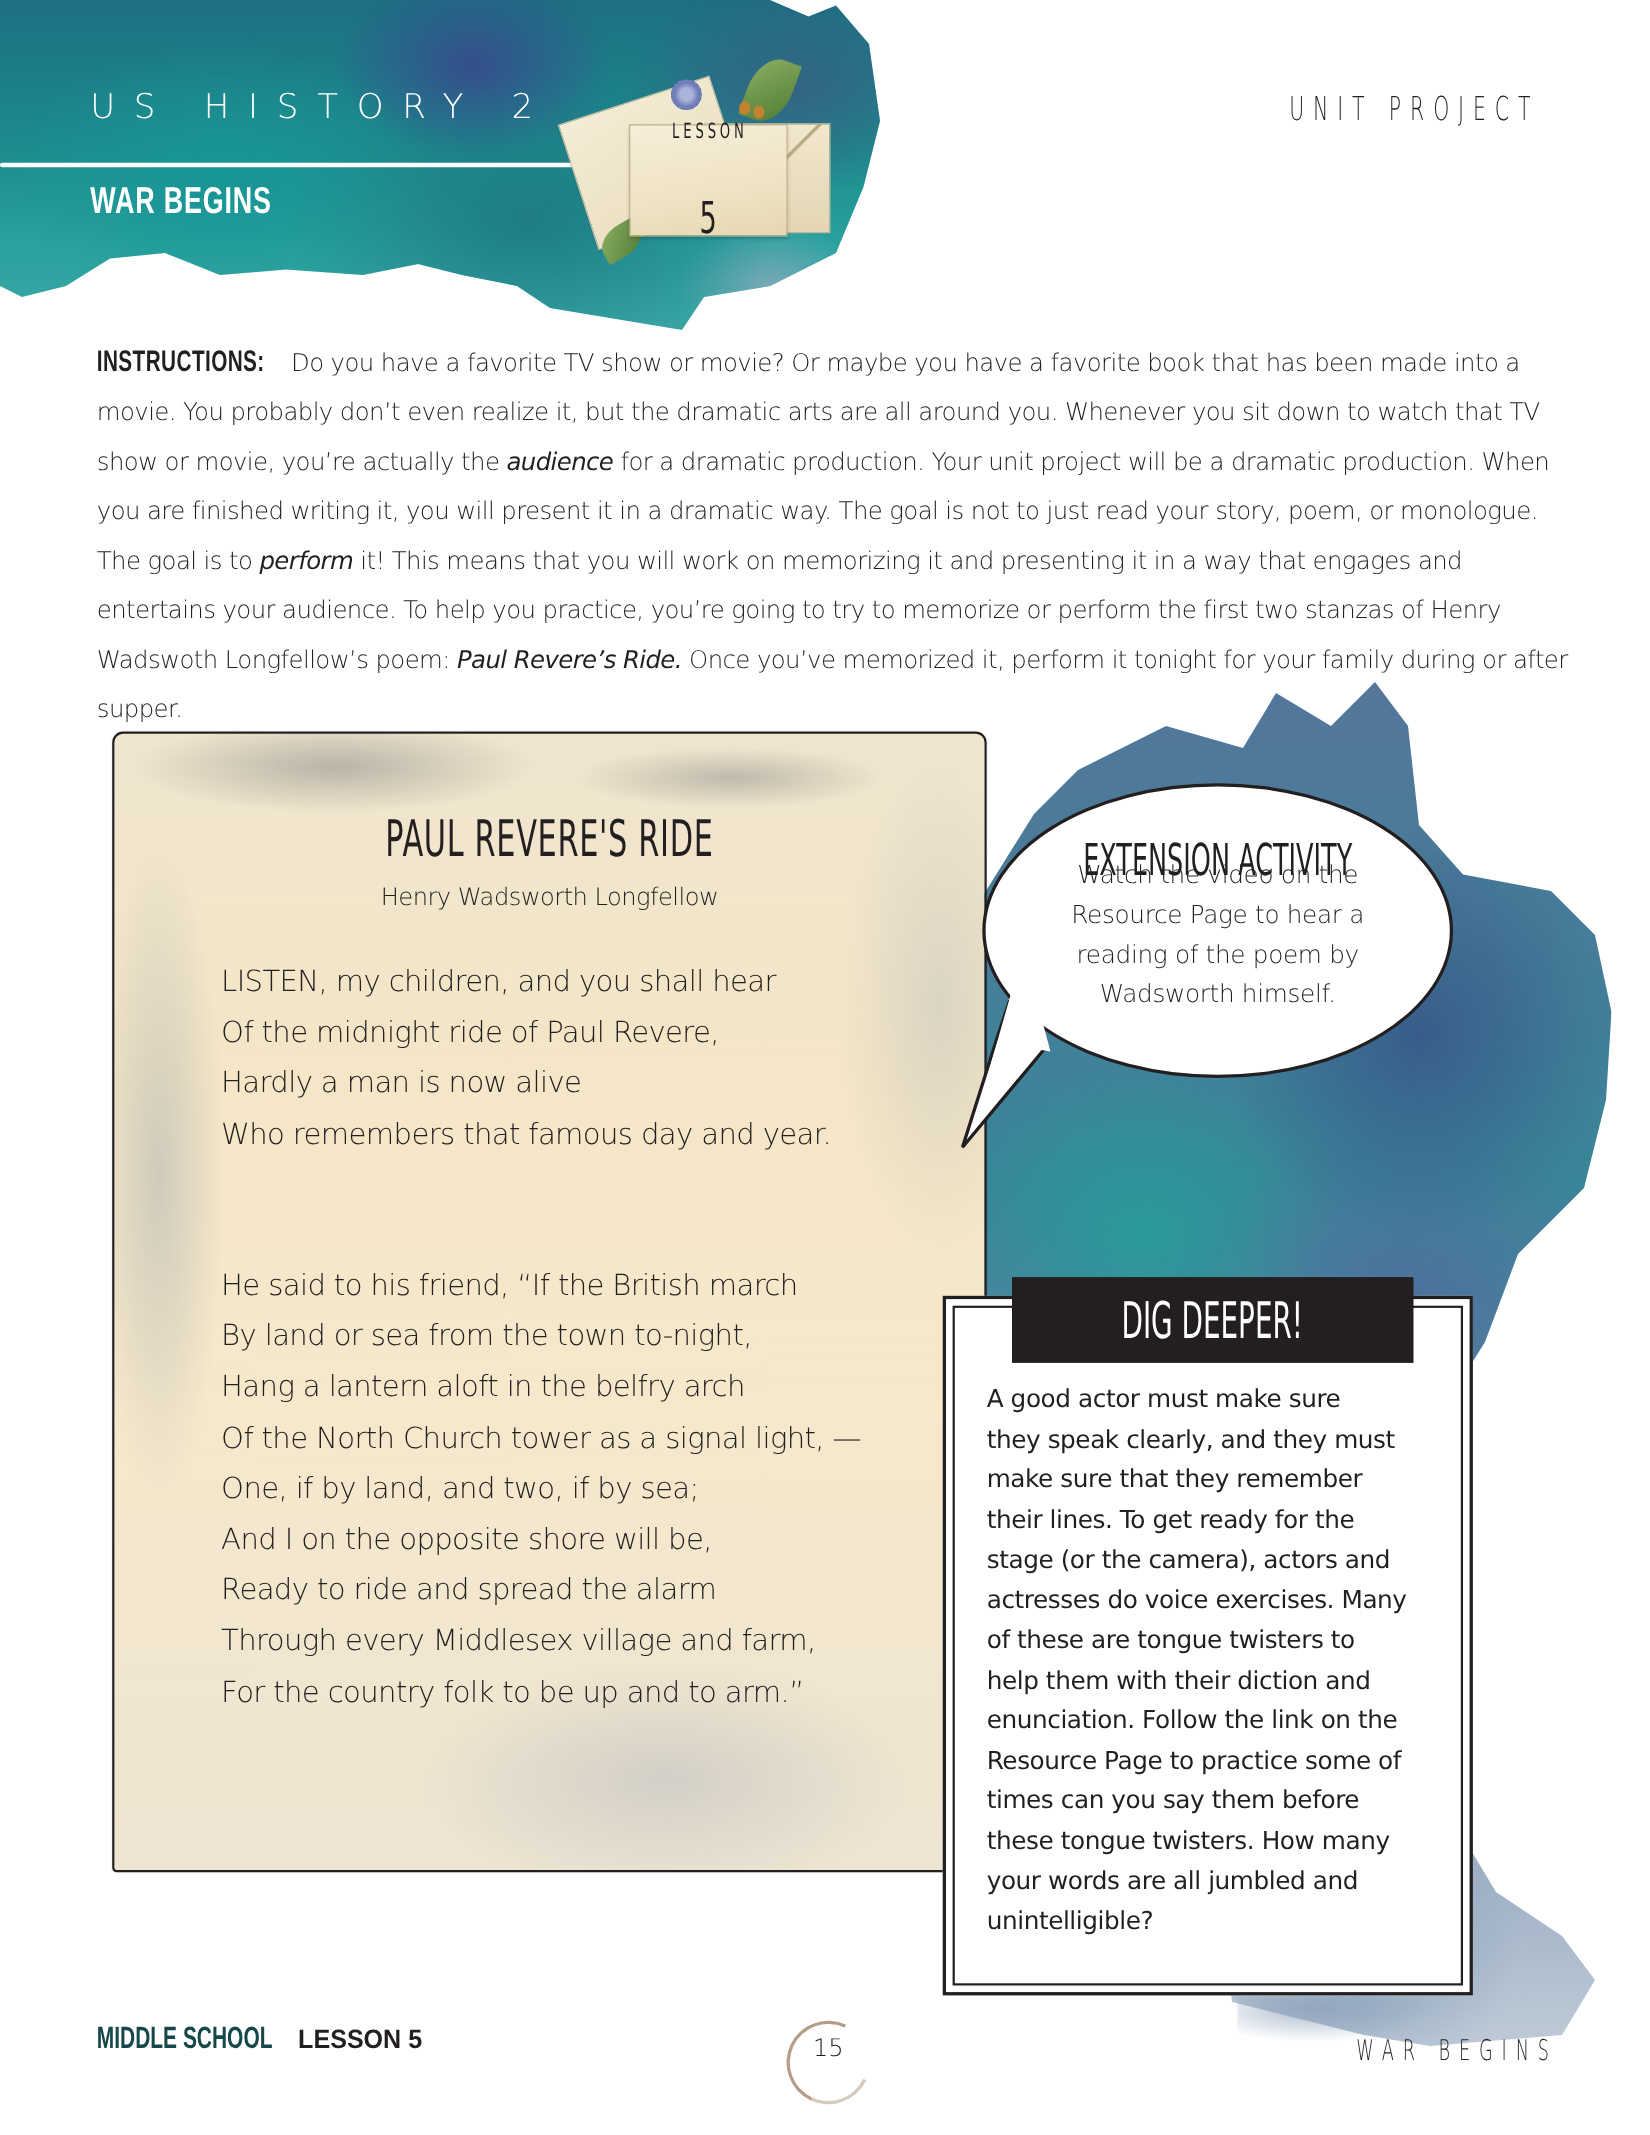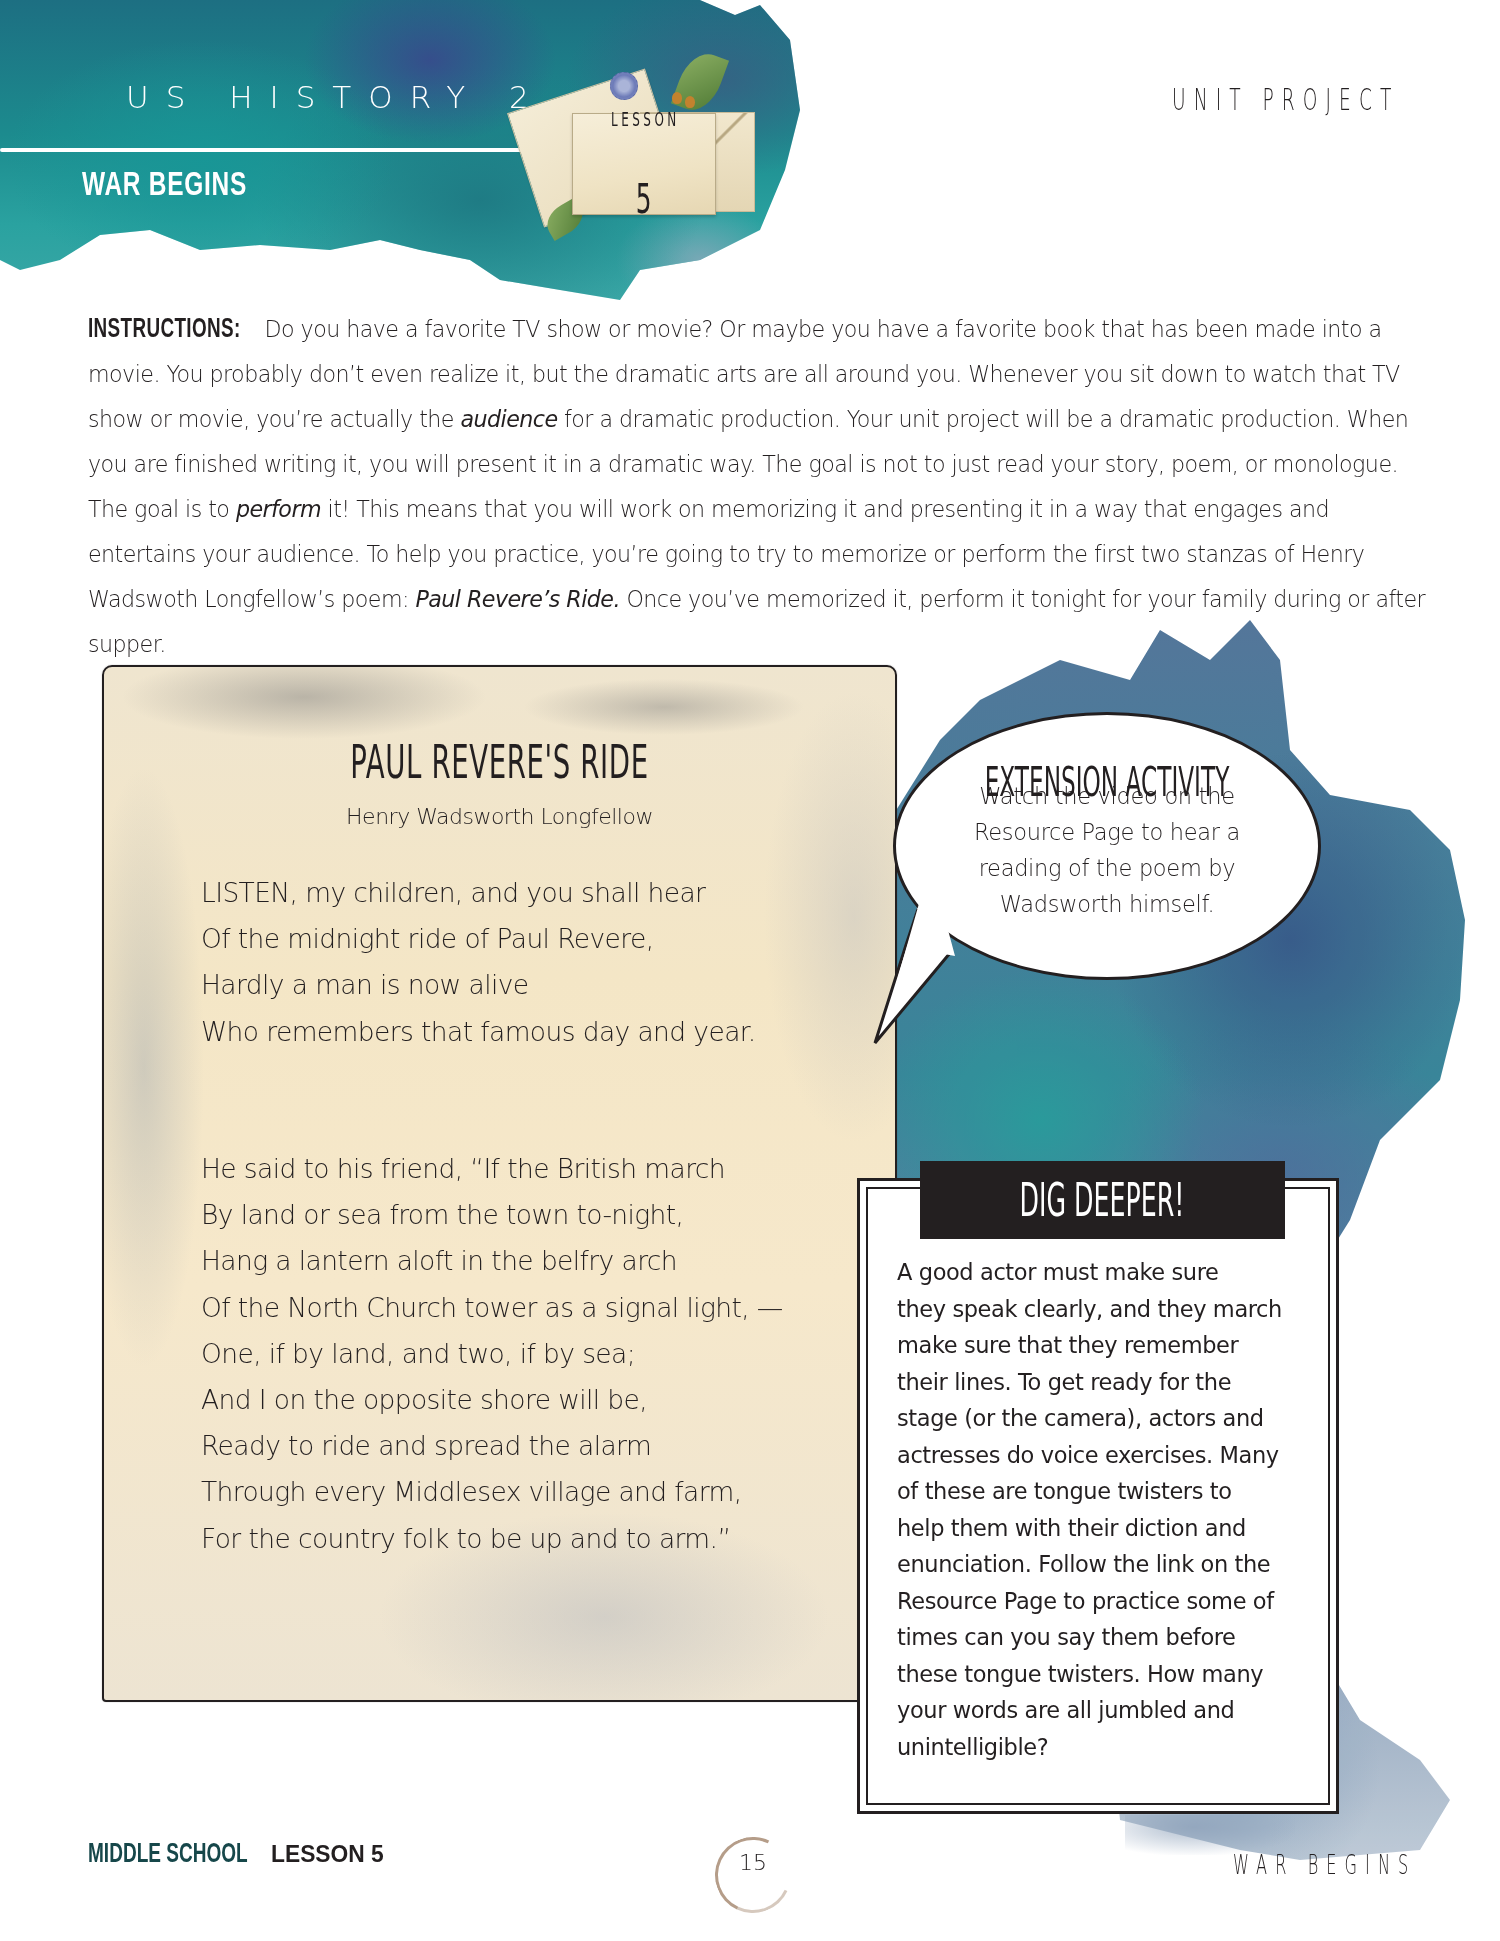--- a/index.html
+++ b/index.html
@@ -16,21 +16,21 @@
       radial-gradient(ellipse 220px 140px at 720px 80px, rgba(60,90,130,0.75), rgba(60,90,130,0) 70%),
       radial-gradient(ellipse 260px 160px at 200px 160px, rgba(24,150,150,0.95), rgba(24,150,150,0) 75%),
       radial-gradient(ellipse 300px 180px at 480px 200px, rgba(30,120,130,0.9), rgba(30,120,130,0) 75%),
       radial-gradient(ellipse 120px 80px at 700px 260px, rgba(150,170,190,0.7), rgba(150,170,190,0) 70%),
       linear-gradient(180deg, #1d6f82 0%, #1c8b8e 45%, #2aa2a0 75%, #3aa7a6 100%);
     clip-path: polygon(0 0, 700px 0, 735px 15px, 760px 5px, 790px 40px, 800px 110px, 785px 170px, 760px 230px, 700px 260px, 640px 270px, 620px 300px, 560px 290px, 500px 280px, 470px 260px, 420px 250px, 380px 240px, 330px 250px, 260px 245px, 200px 250px, 150px 230px, 100px 235px, 60px 260px, 20px 270px, 0 260px);
   }
   .hdr-course {
     left: 82px; top: 79px;
     font-family: "DejaVu Sans", sans-serif; font-weight: 300;
-    font-size: 31px; letter-spacing: 17px; color: #ffffff; white-space: nowrap; margin-left: 44px;
+    font-size: 31px; letter-spacing: 17px; color: #ffffff; white-space: nowrap;
   }
   .hdr-rule { left: 0; top: 148px; width: 528px; height: 4px; background: #ffffff; border-radius: 2px; }
   .hdr-unit {
     left: 82px; top: 164px;
     font-family: "Liberation Sans", sans-serif; font-weight: 700;
     font-size: 34px; color: #ffffff; transform: scaleX(0.72); transform-origin: left center;
     letter-spacing: 1px; white-space: nowrap;
   }
 
   
@@ -278,21 +278,21 @@
   <div>reading of the poem by</div>
   <div>Wadsworth himself.</div>
 </div>
 
 <div class="abs dig-box"></div>
 <div class="abs dig-header">
   <span class="dig-title">DIG DEEPER!</span>
 </div>
 <div class="abs dig-body">
   <span class="dig-line">A good actor must make sure</span>
-  <span class="dig-line">they speak clearly, and they march</span>
+  <span class="dig-line">they speak clearly, and they must</span>
   <span class="dig-line">make sure that they remember</span>
   <span class="dig-line">their lines. To get ready for the</span>
   <span class="dig-line">stage (or the camera), actors and</span>
   <span class="dig-line">actresses do voice exercises. Many</span>
   <span class="dig-line">of these are tongue twisters to</span>
   <span class="dig-line">help them with their diction and</span>
   <span class="dig-line">enunciation. Follow the link on the</span>
   <span class="dig-line">Resource Page to practice some of</span>
   <span class="dig-line">times can you say them before</span>
   <span class="dig-line">these tongue twisters. How many</span>

